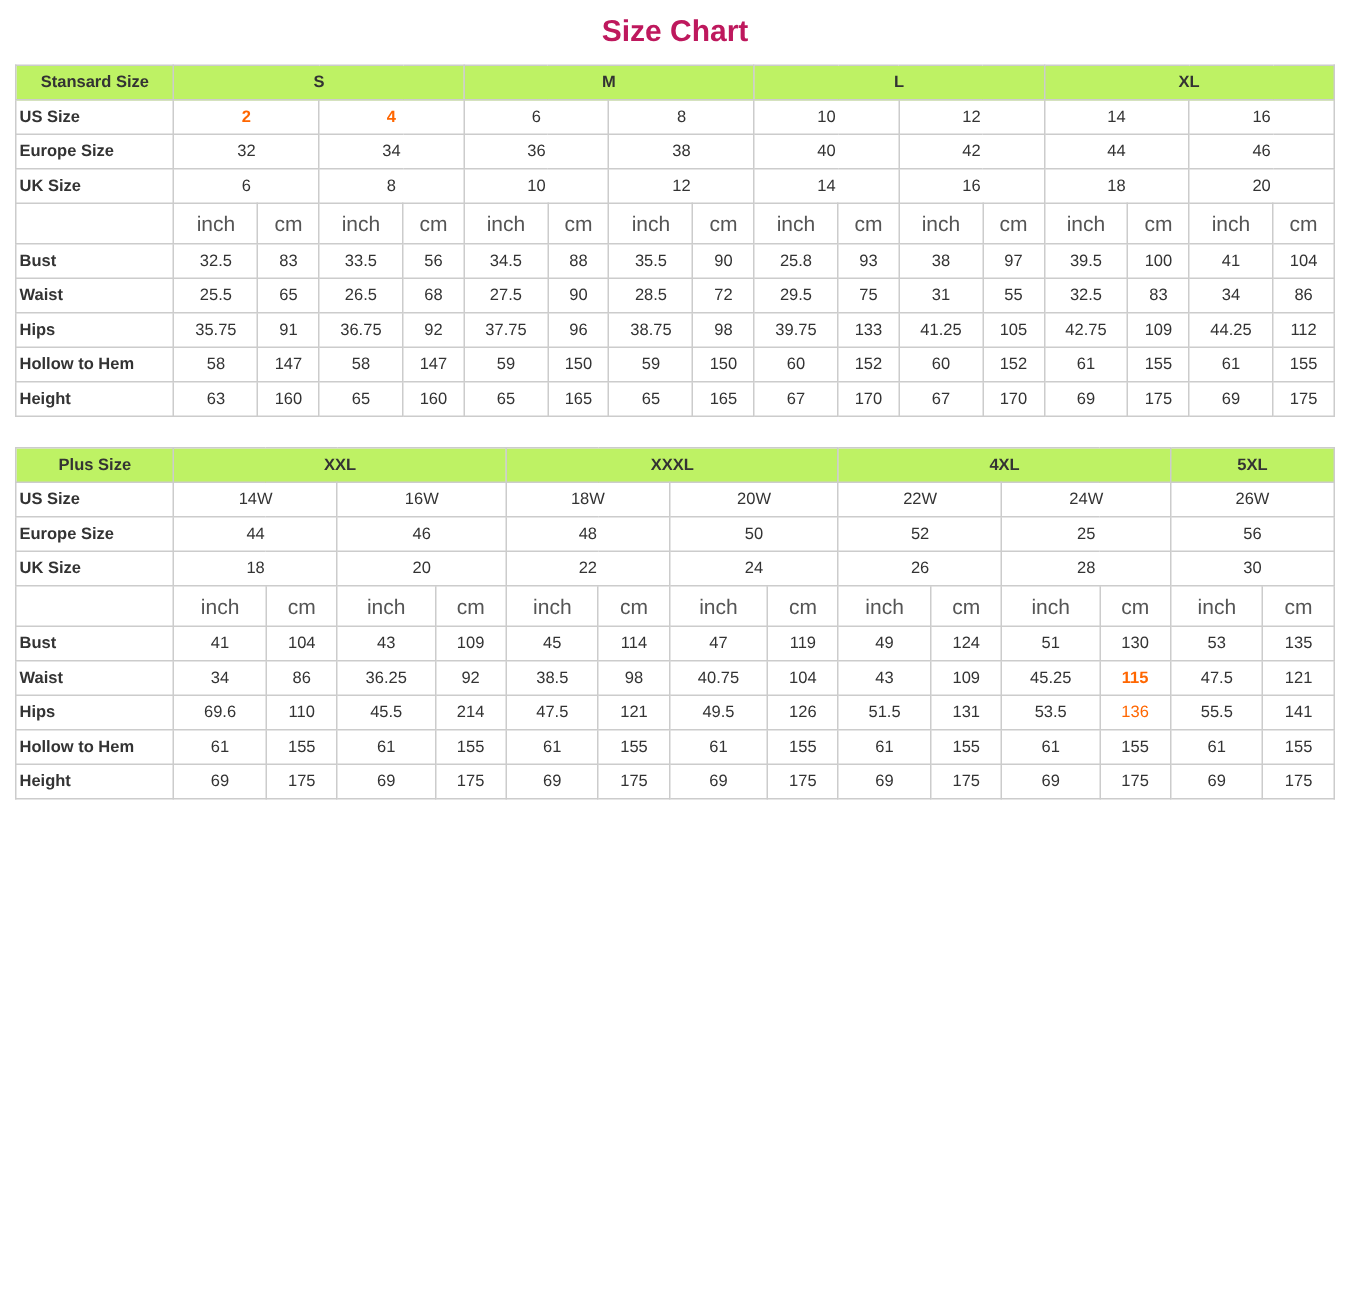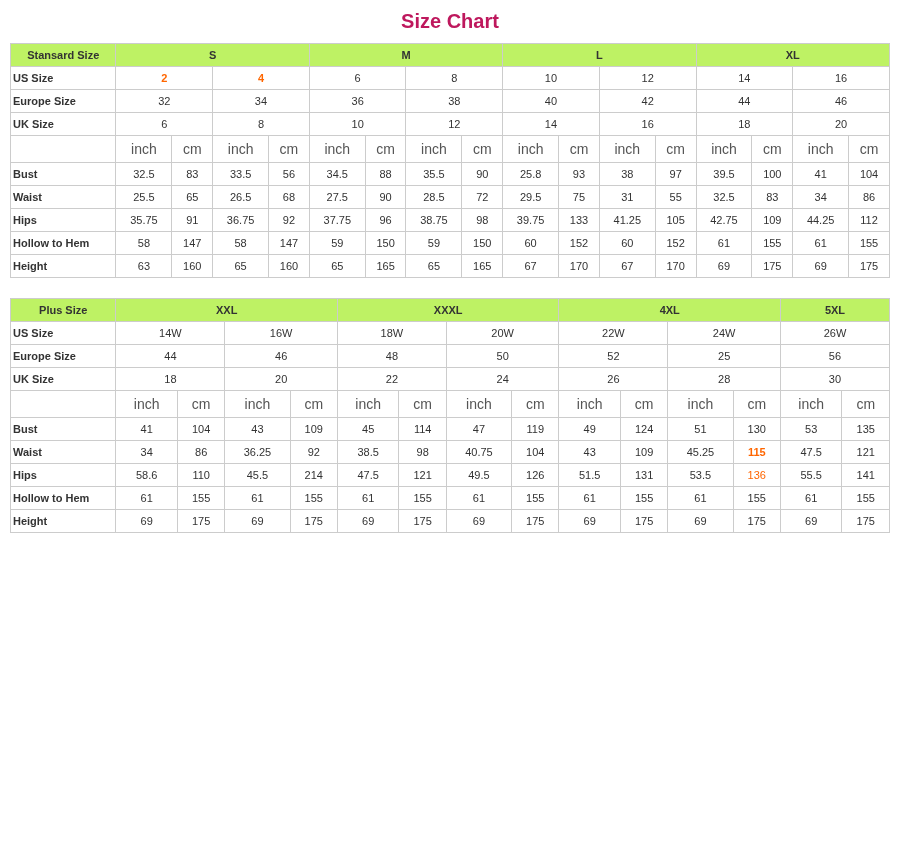--- a/index.html
+++ b/index.html
@@ -319,21 +319,21 @@
       <td>43</td>
       <td>109</td>
       <td>45.25</td>
       <td style="color:#ff6600;font-weight:bold">115</td>
       <td>47.5</td>
       <td>121</td>
     </tr>
 
     <tr>
       <td class="row-label">Hips</td>
-      <td>58.6</td>
+      <td>69.6</td>
       <td>110</td>
       <td>45.5</td>
       <td>214</td>
       <td>47.5</td>
       <td>121</td>
       <td>49.5</td>
       <td>126</td>
       <td>51.5</td>
       <td>131</td>
       <td>53.5</td>

